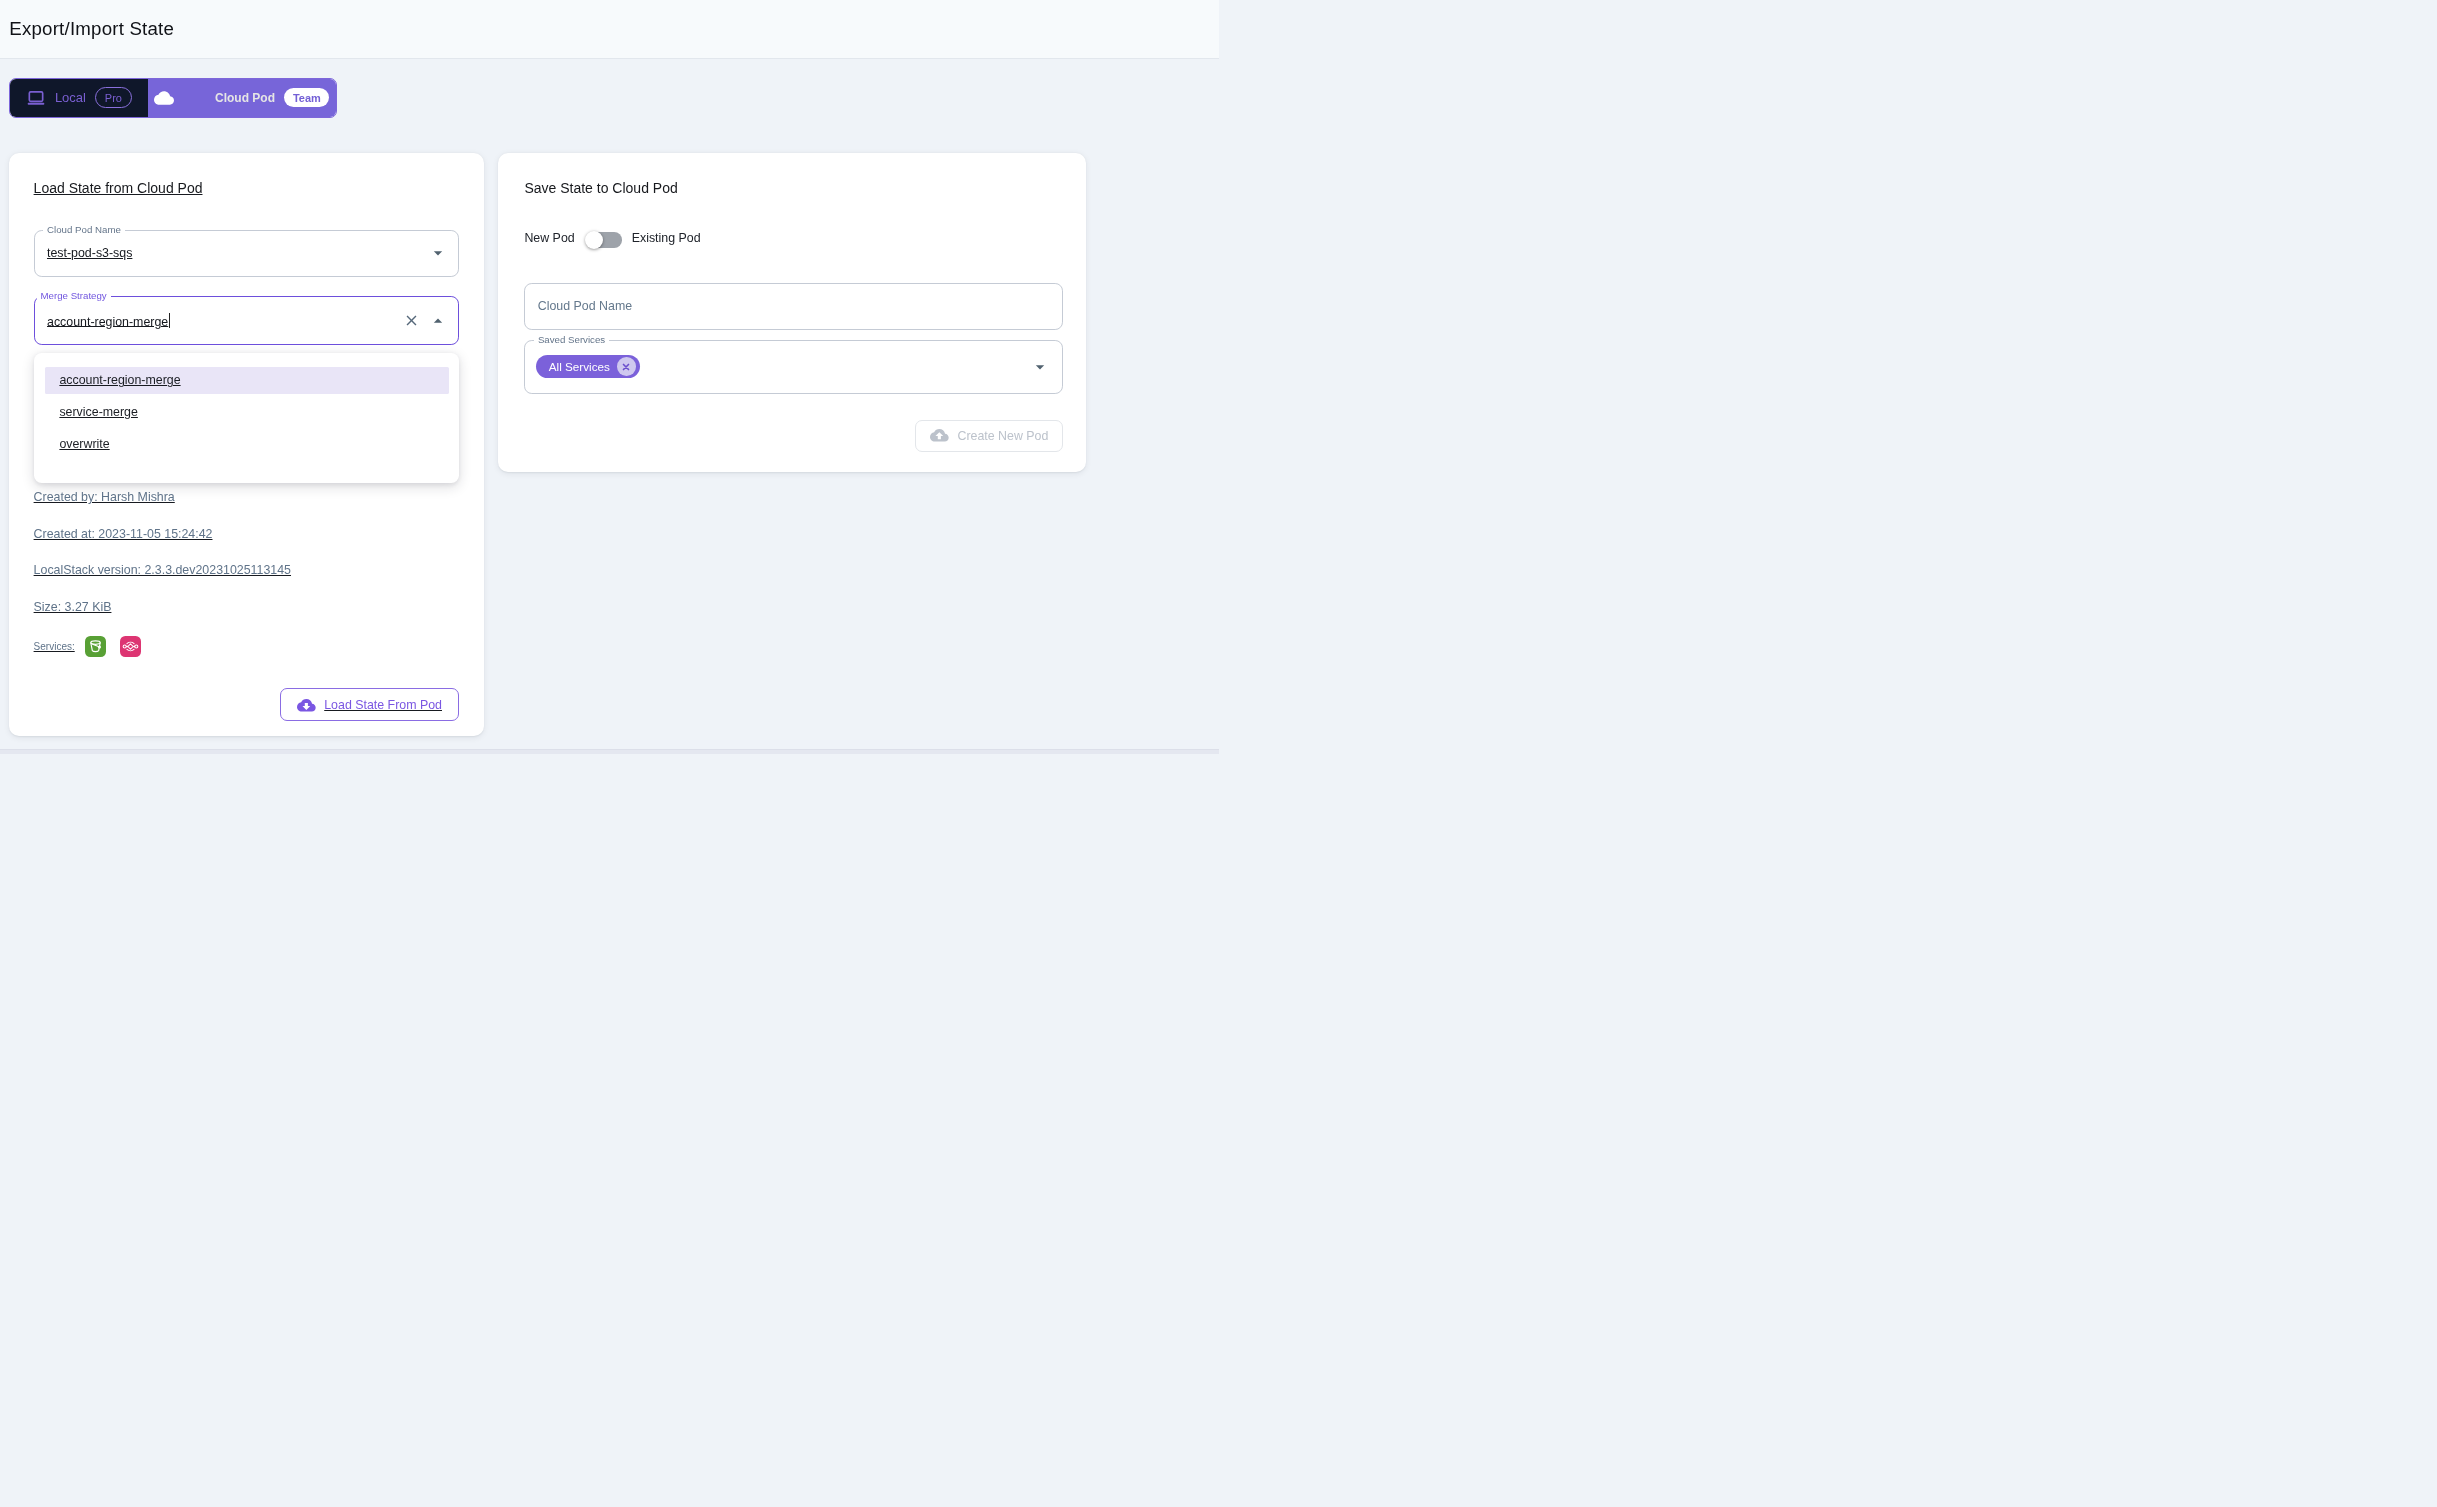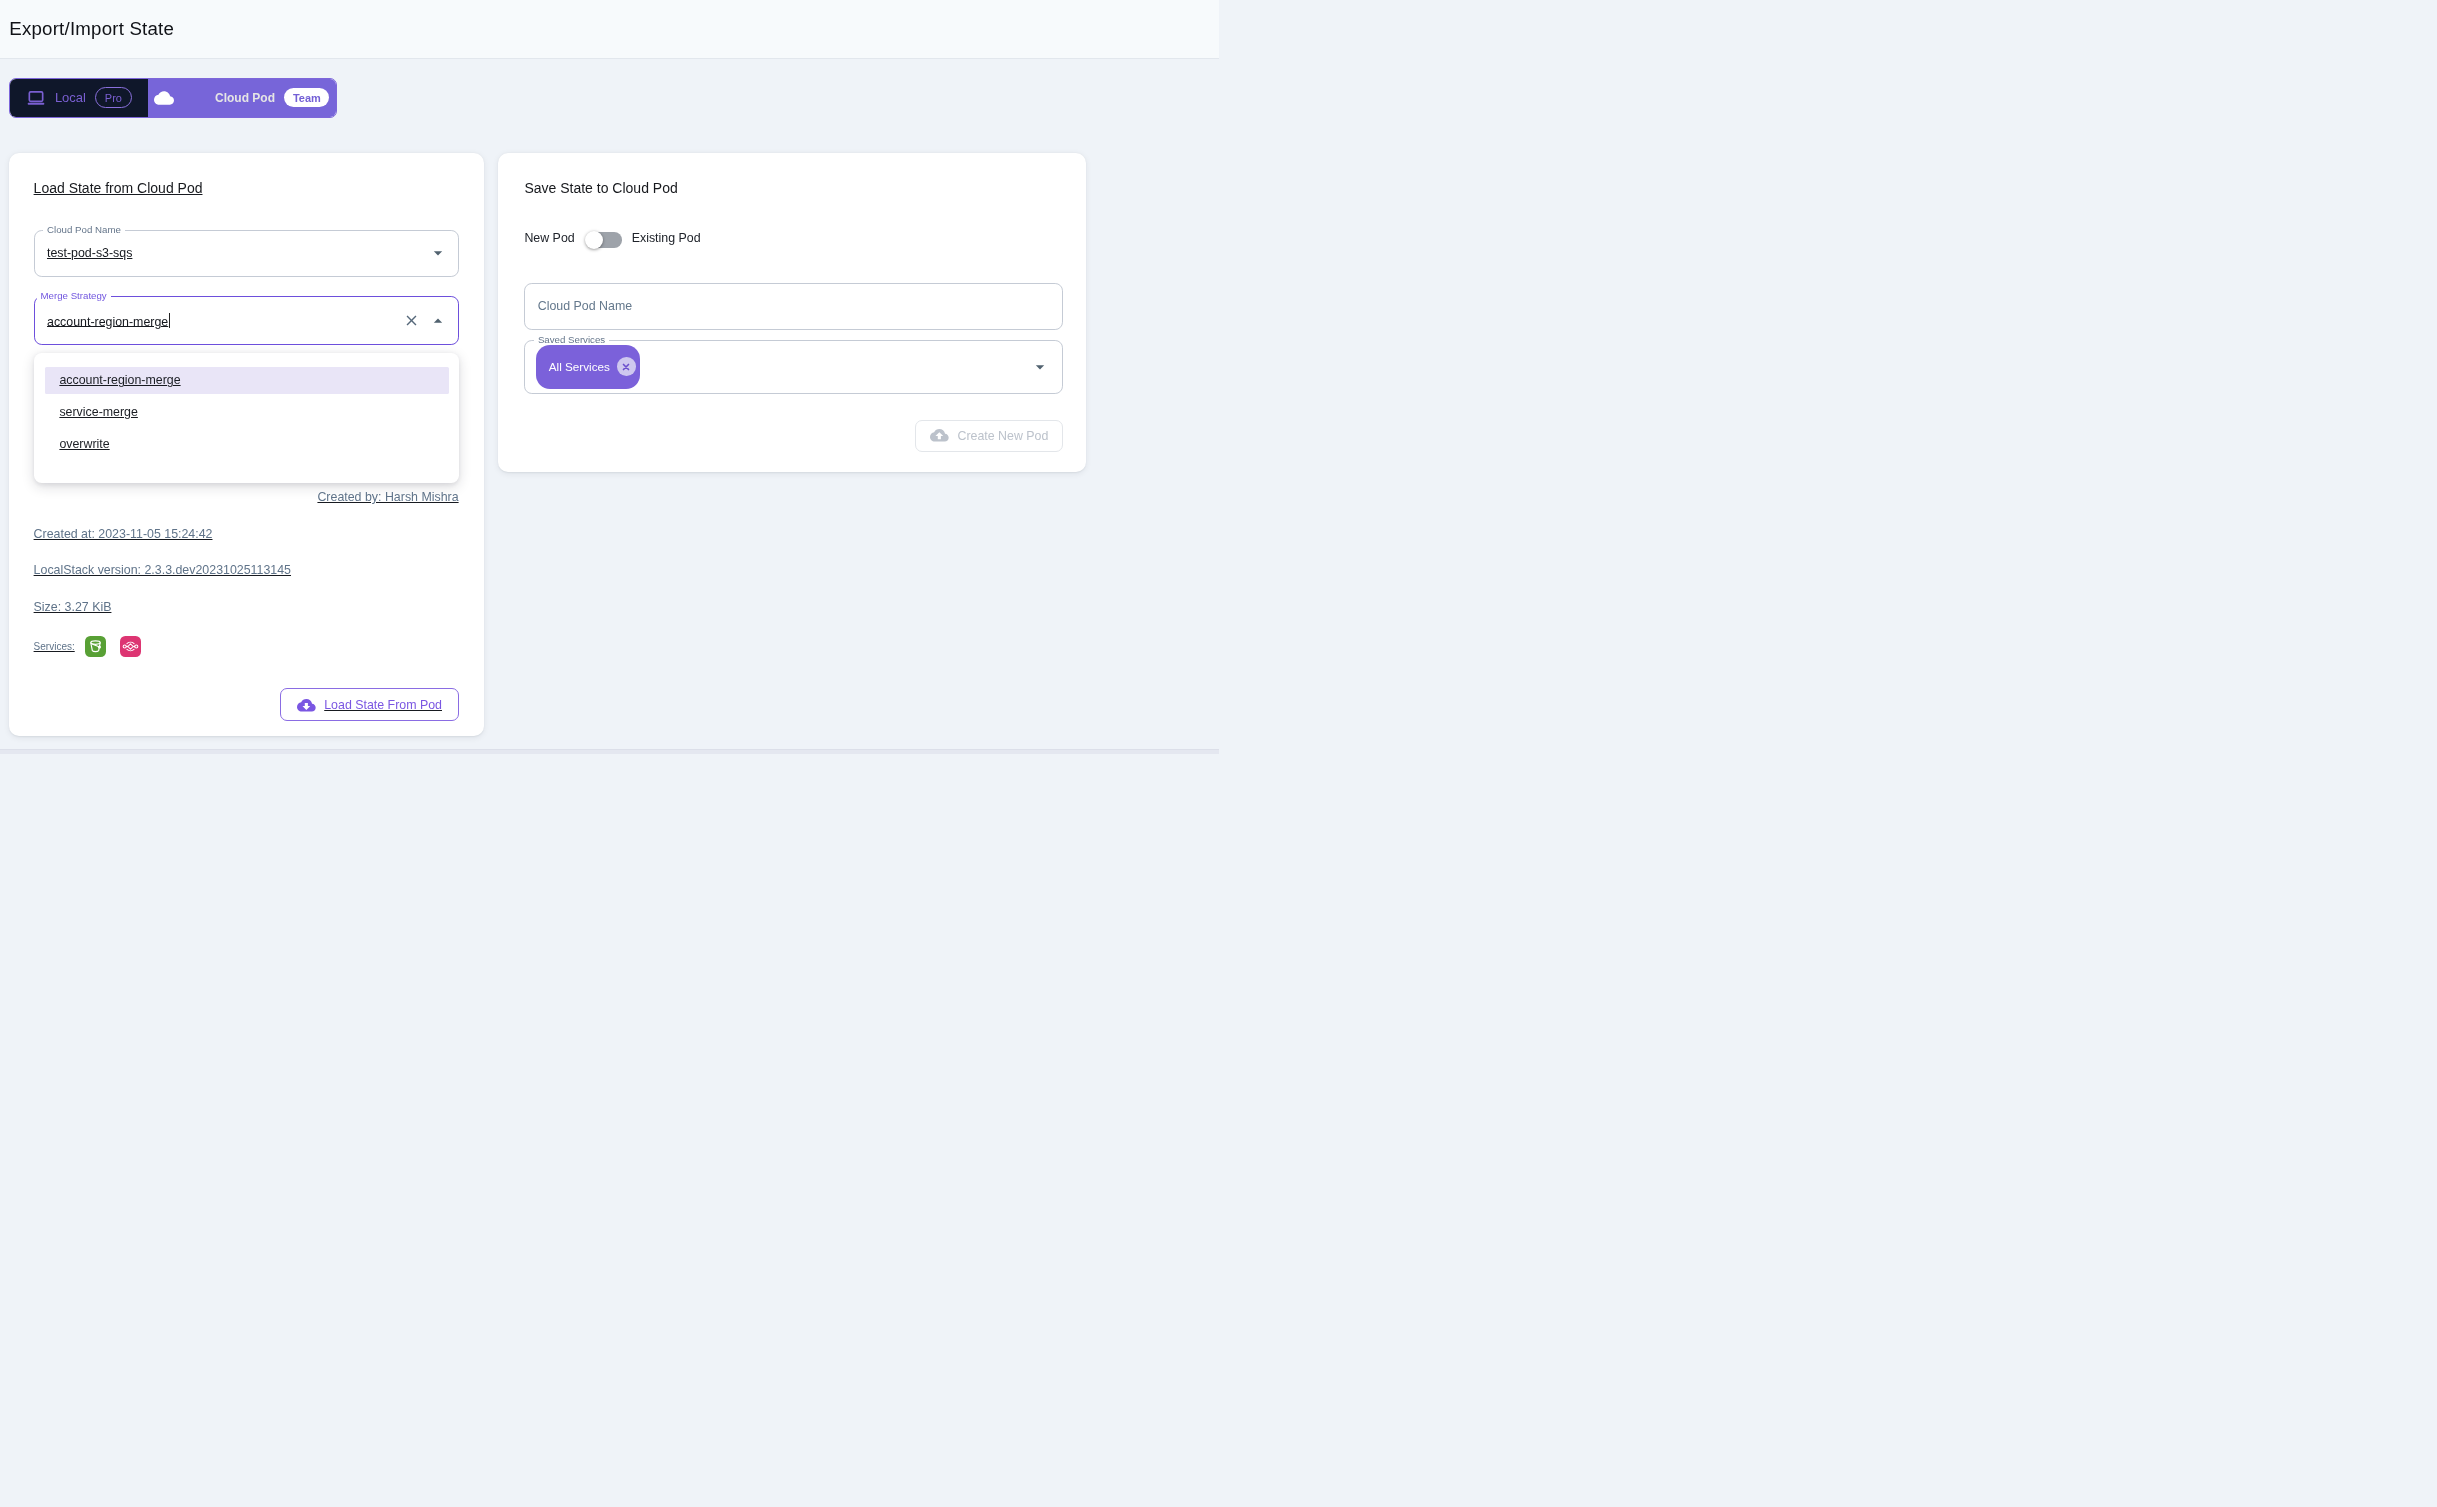--- a/index.html
+++ b/index.html
@@ -72,21 +72,21 @@
     padding:14px 0 21px 0;
   }
   .option {
     height:27px; margin:0 9.3px 4.7px 11px; display:flex; align-items:center;
     padding-left:14.8px; font-size:12.4px; color:#1b1e24; border-radius:1.6px; cursor:pointer;
   }
   .option-selected { background:#e9e5f7; }
 
   
   .meta-line { margin-top:21px; font-size:12.4px; line-height:15.6px; color:#5f7389; }
-  .meta-first { margin-top:7px;text-align:right; }
+  .meta-first { margin-top:7px; }
   .services-row { margin-top:21px; display:flex; align-items:center; height:21px; }
   .services-row .meta-label { font-size:10px; color:#5f7389; }
   .service-tile { width:21px; height:21px; margin-left:10px; display:flex; }
   .service-tile + .service-tile { margin-left:14px; }
 
   
   .card-actions { display:flex; justify-content:flex-end; }
   .actions-load { margin-top:31px; }
   .actions-save { margin-top:26px; }
   .btn {
@@ -102,21 +102,21 @@
   .switch { position:relative; width:37px; height:18.7px; flex:0 0 auto; cursor:pointer; }
   .switch-track { position:absolute; left:3.9px; top:1.6px; width:33px; height:15.6px; border-radius:7.8px; background:#9ea3aa; }
   .switch-thumb {
     position:absolute; left:0; top:0; width:18.7px; height:18.7px; border-radius:50%;
     background:#fff; box-shadow:0 0.8px 3.1px rgba(0,0,0,.42);
   }
   .input-podname { margin-top:21px; height:47px; position:relative; }
   .placeholder { font-size:12.4px; color:#64788c; padding-left:12.4px; }
   .f-saved { margin-top:10px; height:54px; }
   .chip {
-    margin-left:11px; height:44px; border-radius:14px; background:#7b61da; color:#fff;
+    margin-left:11px; height:23px; border-radius:14px; background:#7b61da; color:#fff;
     display:inline-flex; align-items:center; gap:7px; padding:0 4.7px 0 12.4px;
     font-size:11.7px; cursor:pointer;
   }
   .chip-x {
     width:18.7px; height:18.7px; border-radius:50%; background:#cfc8ef;
     display:flex; align-items:center; justify-content:center; cursor:pointer;
   }
 
   
   .bottom-strip {

